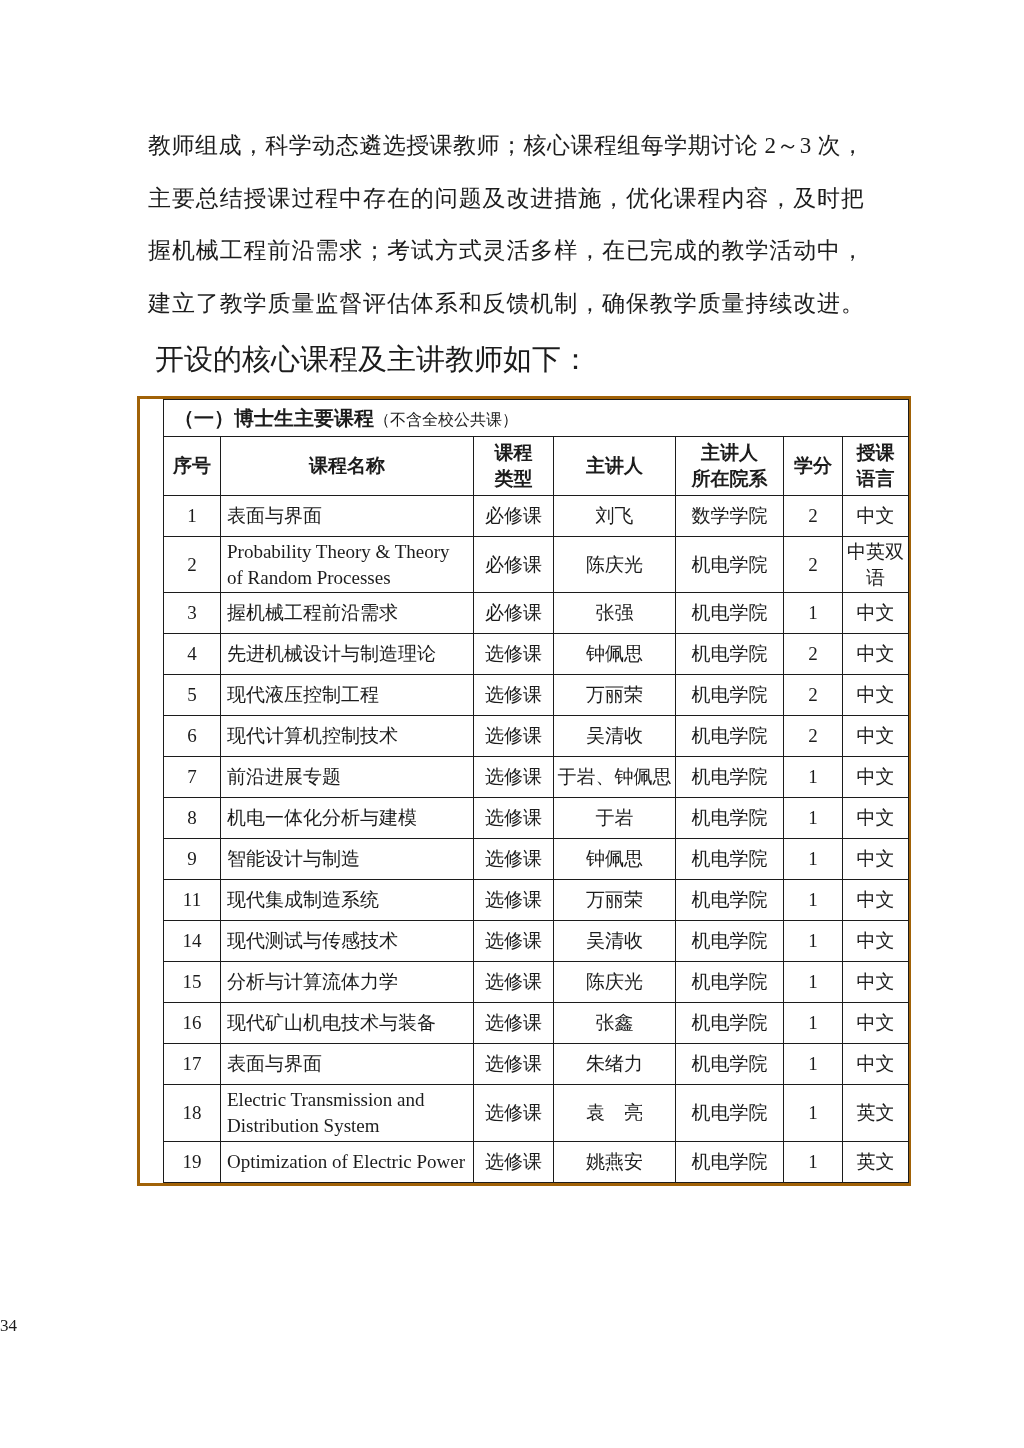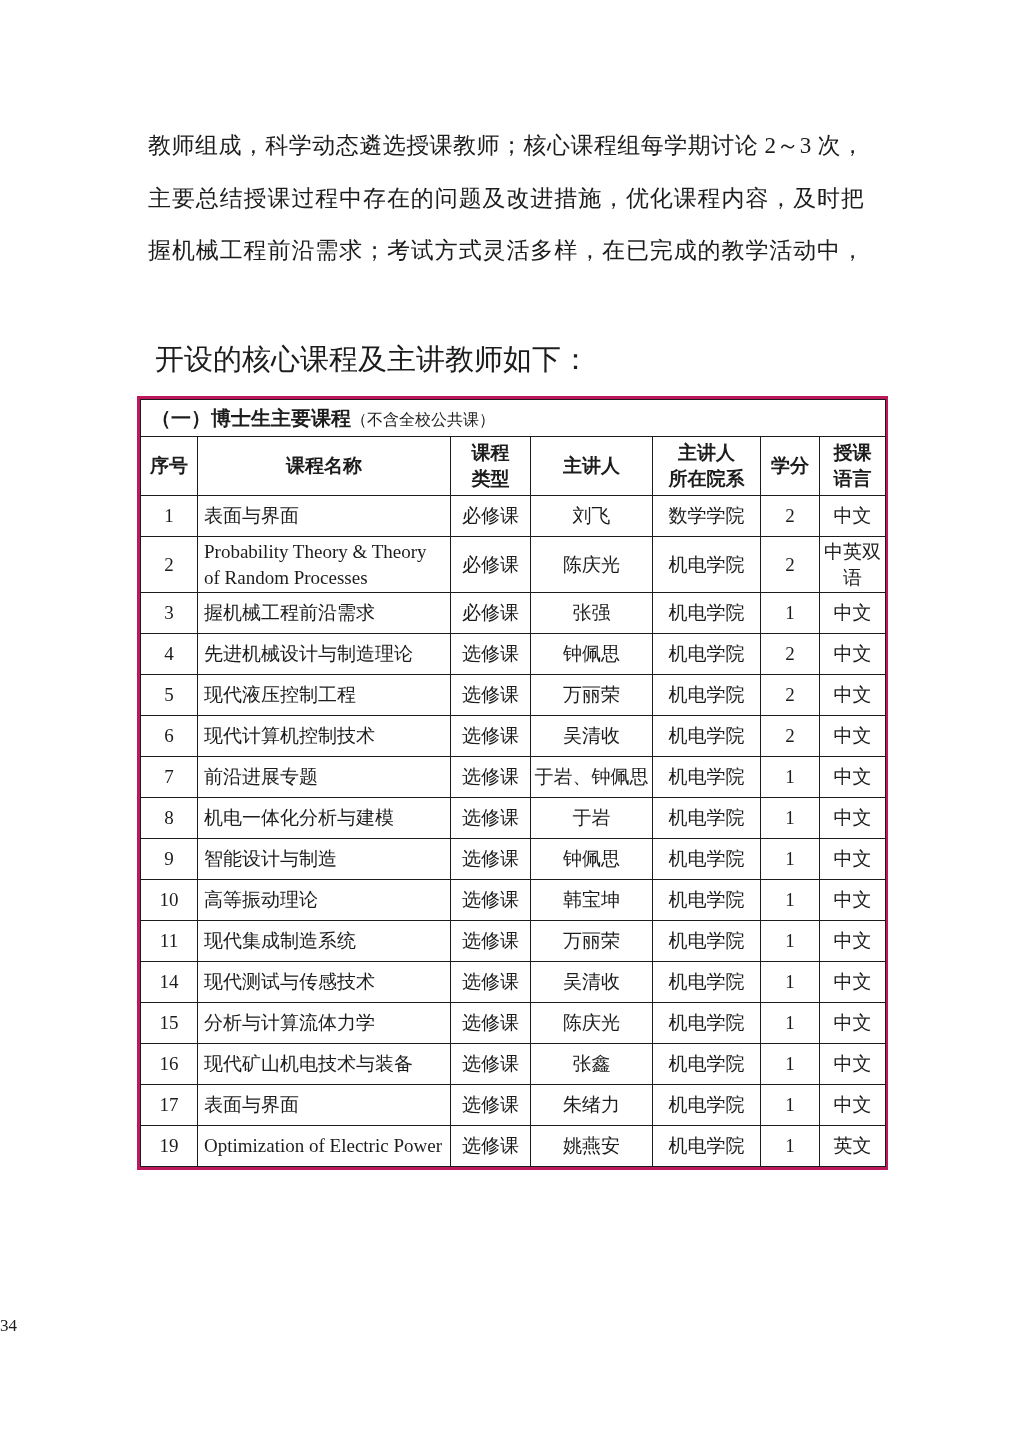--- a/index.html
+++ b/index.html
@@ -25,21 +25,22 @@
   .section-heading {
     position: absolute;
     left: 155px; top: 342px; width: 716px;
     font-size: 29px;
     font-weight: normal;
     line-height: 34px;
   }
   .table-wrap {
     position: absolute;
     left: 137px; top: 396px; width: 745px;
-    border: 3px solid #be185d;
+    border: 3px solid #a16207;
+    padding-left: 23px;
   }
   table.course-table {
     border-collapse: collapse;
     table-layout: fixed;
     width: 100%;
     font-size: 19px;
   }
   .course-table th, .course-table td {
     border: 1.5px solid #1c1c1c;
     vertical-align: middle;
@@ -84,20 +85,21 @@
   col.c-credits { width: 59px; }
   col.c-language { width: 66px; }
 </style>
 </head>
 <body>
 
 <div class="paragraph">
   <div class="para-line">教师组成，科学动态遴选授课教师；核心课程组每学期讨论 2～3 次，</div>
   <div class="para-line">主要总结授课过程中存在的问题及改进措施，优化课程内容，及时把</div>
   <div class="para-line">握机械工程前沿需求；考试方式灵活多样，在已完成的教学活动中，</div>
+  <div class="para-line">建立了教学质量监督评估体系和反馈机制，确保教学质量持续改进。</div>
 </div>
 
 <div class="section-heading">开设的核心课程及主讲教师如下：</div>
 
 <div class="table-wrap">
   <table class="course-table">
     <colgroup>
       <col class="c-index">
         <col class="c-name">
         <col class="c-type">
@@ -199,29 +201,20 @@
         <tr>
           <td class="td col-index">9</td>
           <td class="td col-name">智能设计与制造</td>
           <td class="td col-type">选修课</td>
           <td class="td col-instructor">钟佩思</td>
           <td class="td col-department">机电学院</td>
           <td class="td col-credits">1</td>
           <td class="td col-language">中文</td>
         </tr>
         <tr>
-          <td class="td col-index">10</td>
-          <td class="td col-name">高等振动理论</td>
-          <td class="td col-type">选修课</td>
-          <td class="td col-instructor">韩宝坤</td>
-          <td class="td col-department">机电学院</td>
-          <td class="td col-credits">1</td>
-          <td class="td col-language">中文</td>
-        </tr>
-        <tr>
           <td class="td col-index">11</td>
           <td class="td col-name">现代集成制造系统</td>
           <td class="td col-type">选修课</td>
           <td class="td col-instructor">万丽荣</td>
           <td class="td col-department">机电学院</td>
           <td class="td col-credits">1</td>
           <td class="td col-language">中文</td>
         </tr>
         <tr>
           <td class="td col-index">14</td>
@@ -251,20 +244,29 @@
           <td class="td col-language">中文</td>
         </tr>
         <tr>
           <td class="td col-index">17</td>
           <td class="td col-name">表面与界面</td>
           <td class="td col-type">选修课</td>
           <td class="td col-instructor">朱绪力</td>
           <td class="td col-department">机电学院</td>
           <td class="td col-credits">1</td>
           <td class="td col-language">中文</td>
+        </tr>
+        <tr>
+          <td class="td col-index">18</td>
+          <td class="td col-name">Electric Transmission and Distribution System</td>
+          <td class="td col-type">选修课</td>
+          <td class="td col-instructor">袁　亮</td>
+          <td class="td col-department">机电学院</td>
+          <td class="td col-credits">1</td>
+          <td class="td col-language">英文</td>
         </tr>
         <tr>
           <td class="td col-index">19</td>
           <td class="td col-name">Optimization of Electric Power</td>
           <td class="td col-type">选修课</td>
           <td class="td col-instructor">姚燕安</td>
           <td class="td col-department">机电学院</td>
           <td class="td col-credits">1</td>
           <td class="td col-language">英文</td>
         </tr>

